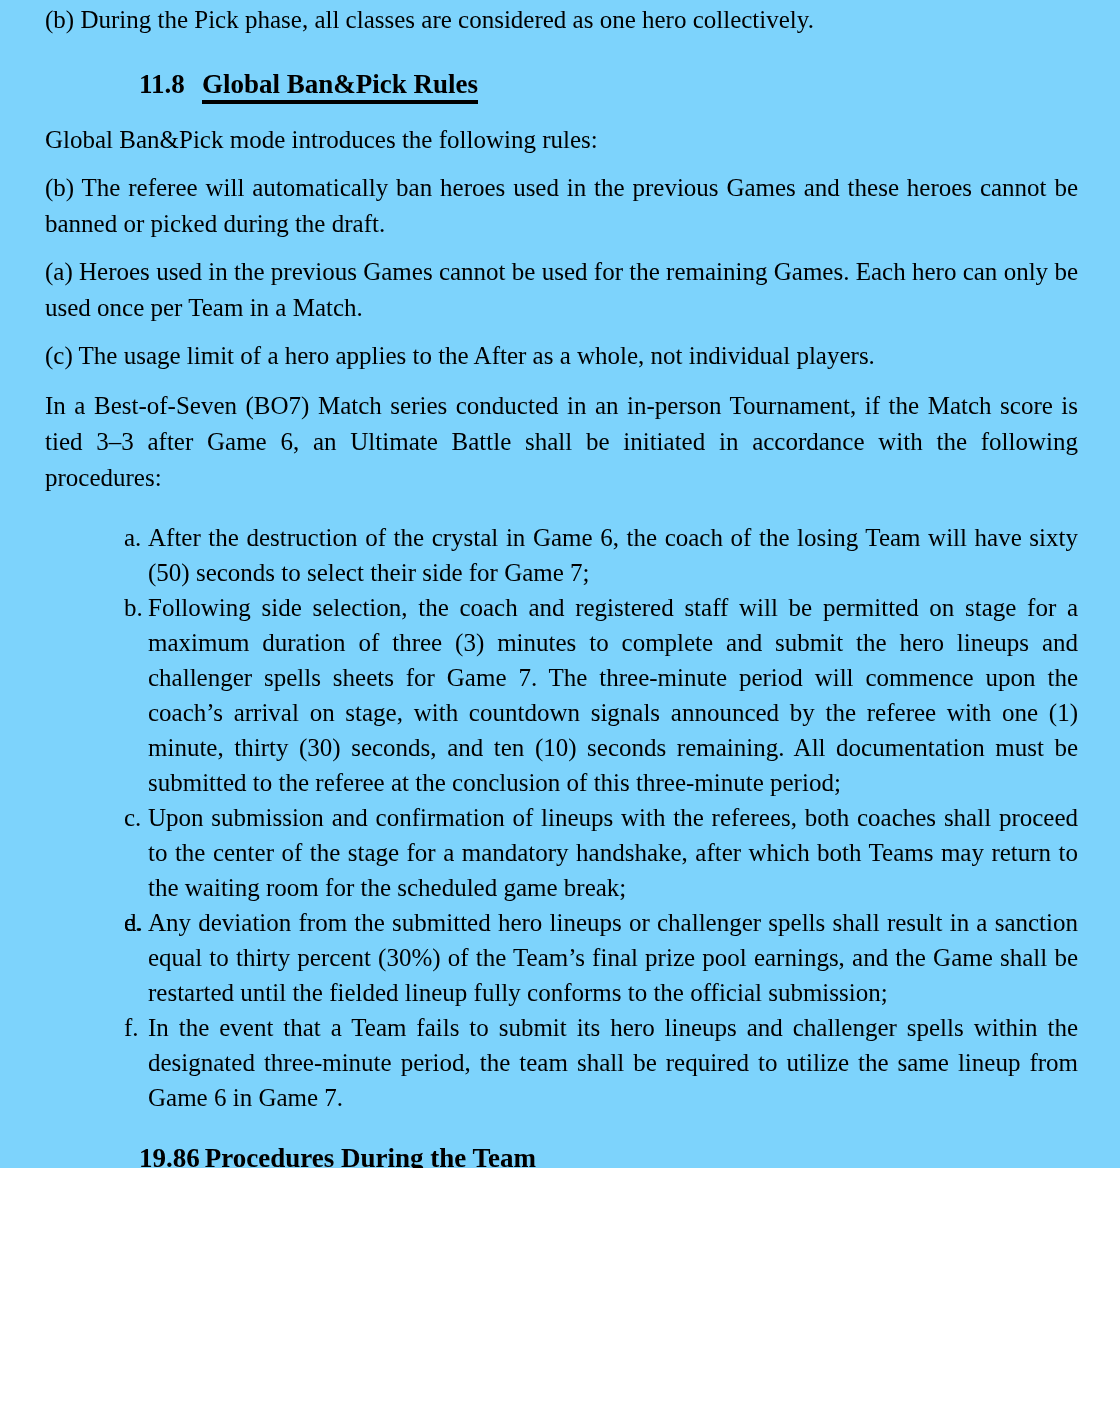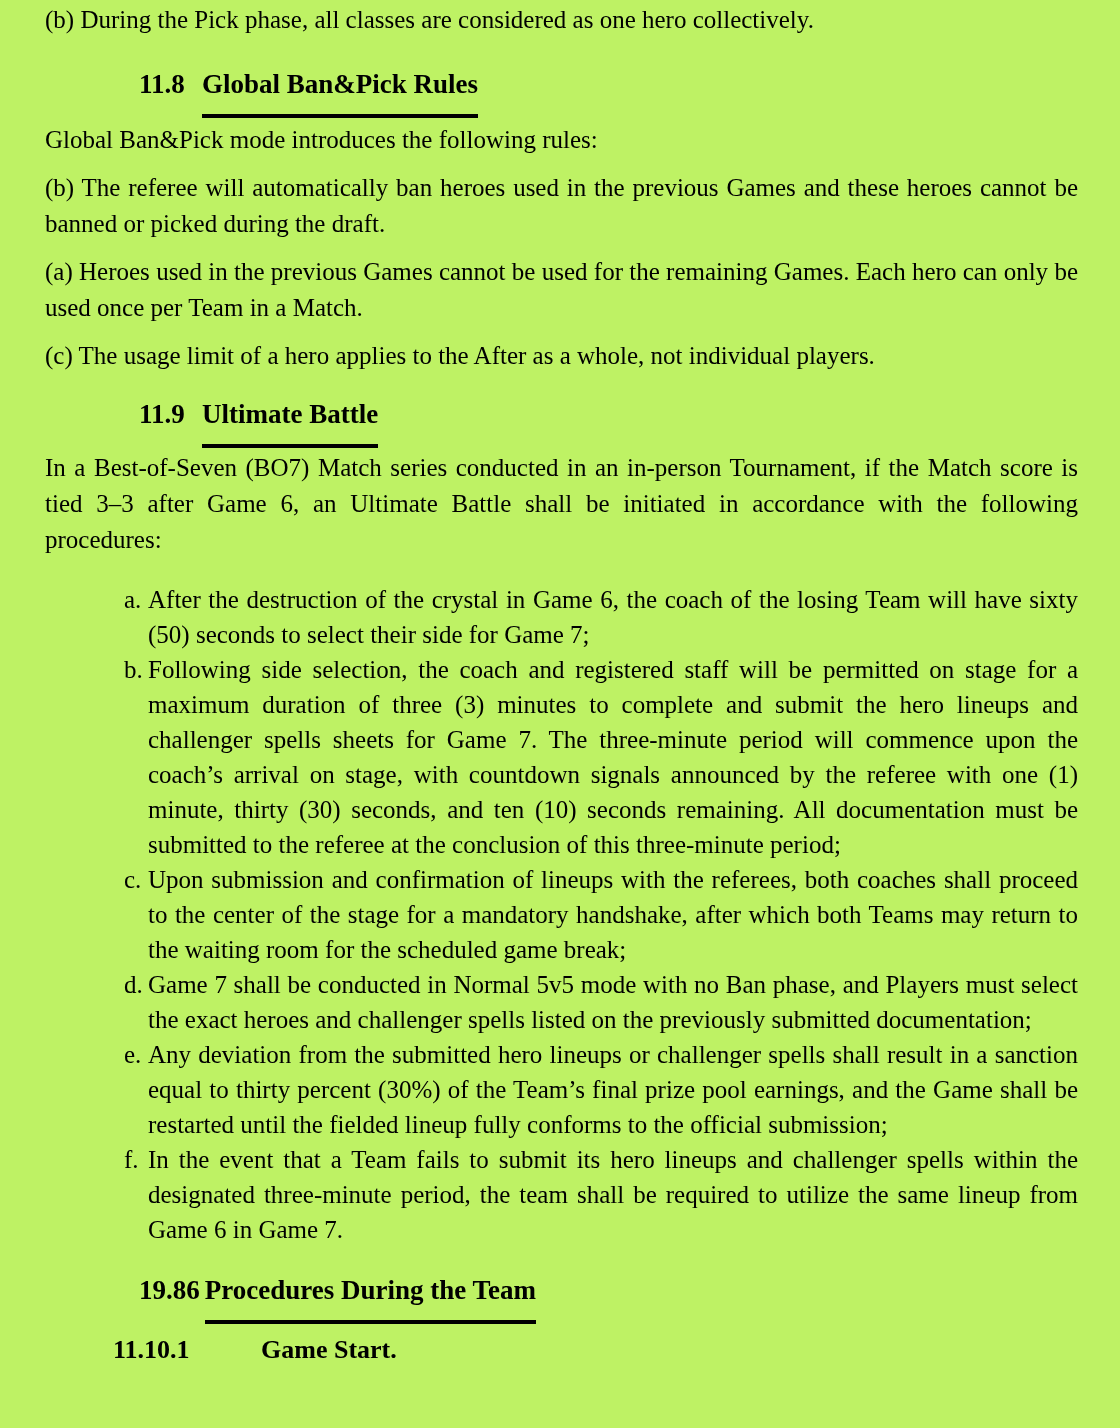--- a/index.html
+++ b/index.html
@@ -4,22 +4,22 @@
 <style>
   html, body { margin: 0; padding: 0; }
   body {
     background: #ffffff;
     font-family: "Liberation Serif", "DejaVu Serif", serif;
     color: #000000;
   }
   .page {
     position: relative;
     width: 1120px;
-    height: 1428px;
-    background: #bef264;
+    height: 1168px;
+    background: #7dd3fc;
     overflow: hidden;
     font-size: 25px;
     line-height: 36px;
   }
   .para {
     margin: 0 42px 0 45px;
     text-align: justify;
   }
   .para.first { margin-top: 2px; }
   .rules-block { margin-top: 16px; }
@@ -29,21 +29,21 @@
     font-weight: bold;
     font-size: 27px;
     line-height: 44px;
     margin-left: 92px;
     white-space: nowrap;
   }
   .h2 .num { display: inline-block; min-width: 63px; margin-left: 47px; }
   .h2.tight .num { min-width: 0; margin-right: 5px; }
   .h2 .title {
     border-bottom: 4px solid #000000;
-    padding-bottom: 15px;
+    padding-bottom: 1px;
     margin-top: 20px;
   }
   .h2.s118 { margin-top: 24px; }
   .h2.s119 { margin-top: 18px; }
   .h2.s1110 { margin-top: 21px; }
 
   .h3 {
     font-weight: bold;
     font-size: 26px;
     line-height: 40px;
@@ -82,42 +82,38 @@
     <span class="num">11.8</span><span class="title">Global Ban&amp;Pick Rules</span>
   </div>
 
   <div class="rules-block">
     <div class="para">Global Ban&amp;Pick mode introduces the following rules:</div>
     <div class="para">(b) The referee will automatically ban heroes used in the previous Games and these heroes cannot be banned or picked during the draft.</div>
     <div class="para">(a) Heroes used in the previous Games cannot be used for the remaining Games. Each hero can only be used once per Team in a Match.</div>
     <div class="para">(c) The usage limit of a hero applies to the After as a whole, not individual players.</div>
   </div>
 
-  <div class="h2 s119">
-    <span class="num">11.9</span><span class="title">Ultimate Battle</span>
-  </div>
 
   <div class="para intro-para">In a Best-of-Seven (BO7) Match series conducted in an in-person Tournament, if the Match score is tied 3–3 after Game 6, an Ultimate Battle shall be initiated in accordance with the following procedures:</div>
 
   <div class="letter-list">
     <div class="li">
       <span class="marker">a.</span>
       <span class="text">After the destruction of the crystal in Game 6, the coach of the losing Team will have sixty (50) seconds to select their side for Game 7;</span>
     </div>
     <div class="li">
       <span class="marker">b.</span>
       <span class="text">Following side selection, the coach and registered staff will be permitted on stage for a maximum duration of three (3) minutes to complete and submit the hero lineups and challenger spells sheets for Game 7. The three-minute period will commence upon the coach’s arrival on stage, with countdown signals announced by the referee with one (1) minute, thirty (30) seconds, and ten (10) seconds remaining. All documentation must be submitted to the referee at the conclusion of this three-minute period;</span>
     </div>
     <div class="li">
       <span class="marker">c.</span>
       <span class="text">Upon submission and confirmation of lineups with the referees, both coaches shall proceed to the center of the stage for a mandatory handshake, after which both Teams may return to the waiting room for the scheduled game break;</span>
     </div>
     <div class="li">
       <span class="marker">d.</span>
-      <span class="text">Game 7 shall be conducted in Normal 5v5 mode with no Ban phase, and Players must select the exact heroes and challenger spells listed on the previously submitted documentation;</span>
     </div>
     <div class="li">
       <span class="marker">e.</span>
       <span class="text">Any deviation from the submitted hero lineups or challenger spells shall result in a sanction equal to thirty percent (30%) of the Team’s final prize pool earnings, and the Game shall be restarted until the fielded lineup fully conforms to the official submission;</span>
     </div>
     <div class="li">
       <span class="marker">f.</span>
       <span class="text">In the event that a Team fails to submit its hero lineups and challenger spells within the designated three-minute period, the team shall be required to utilize the same lineup from Game 6 in Game 7.</span>
     </div>
   </div>

